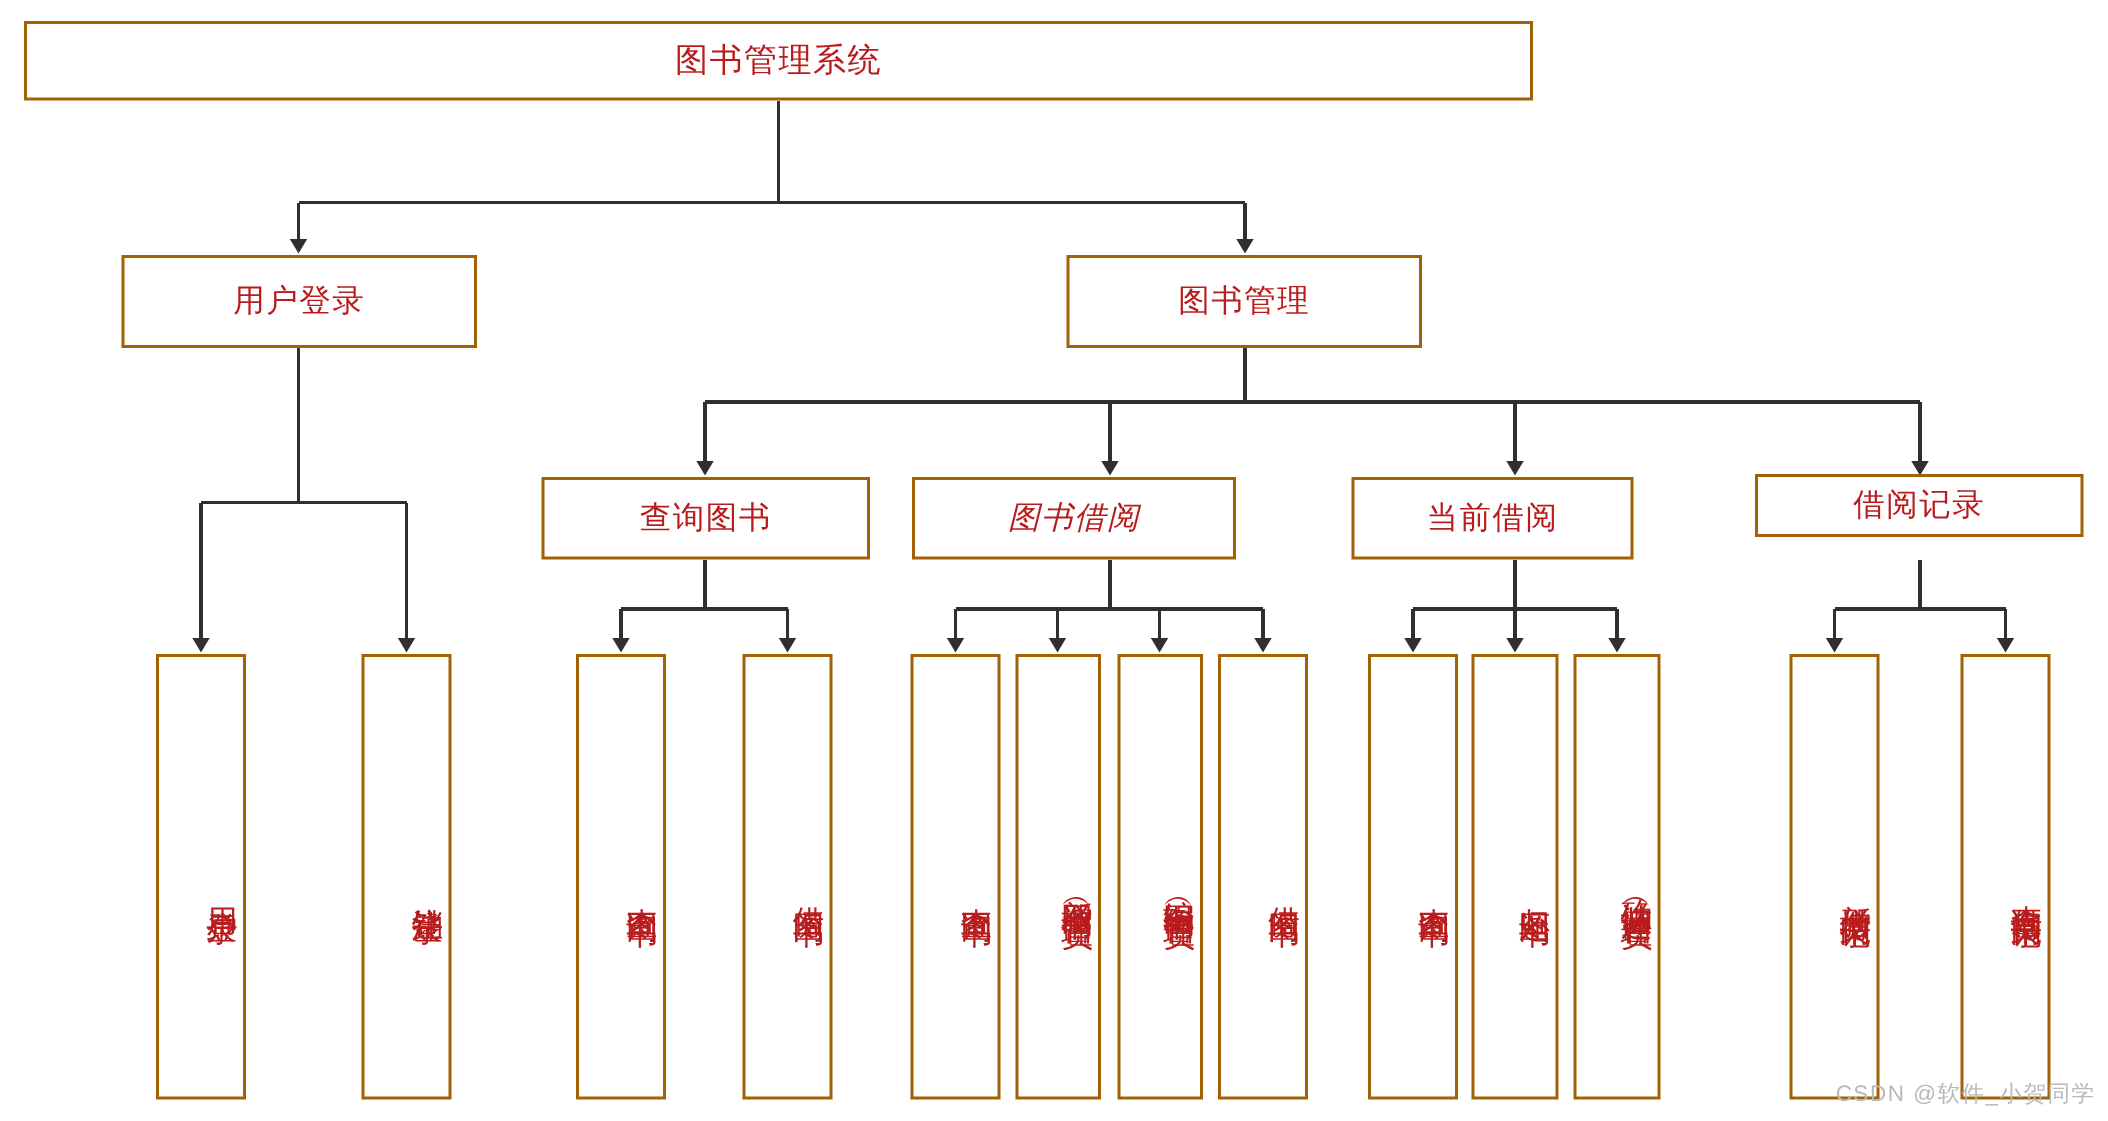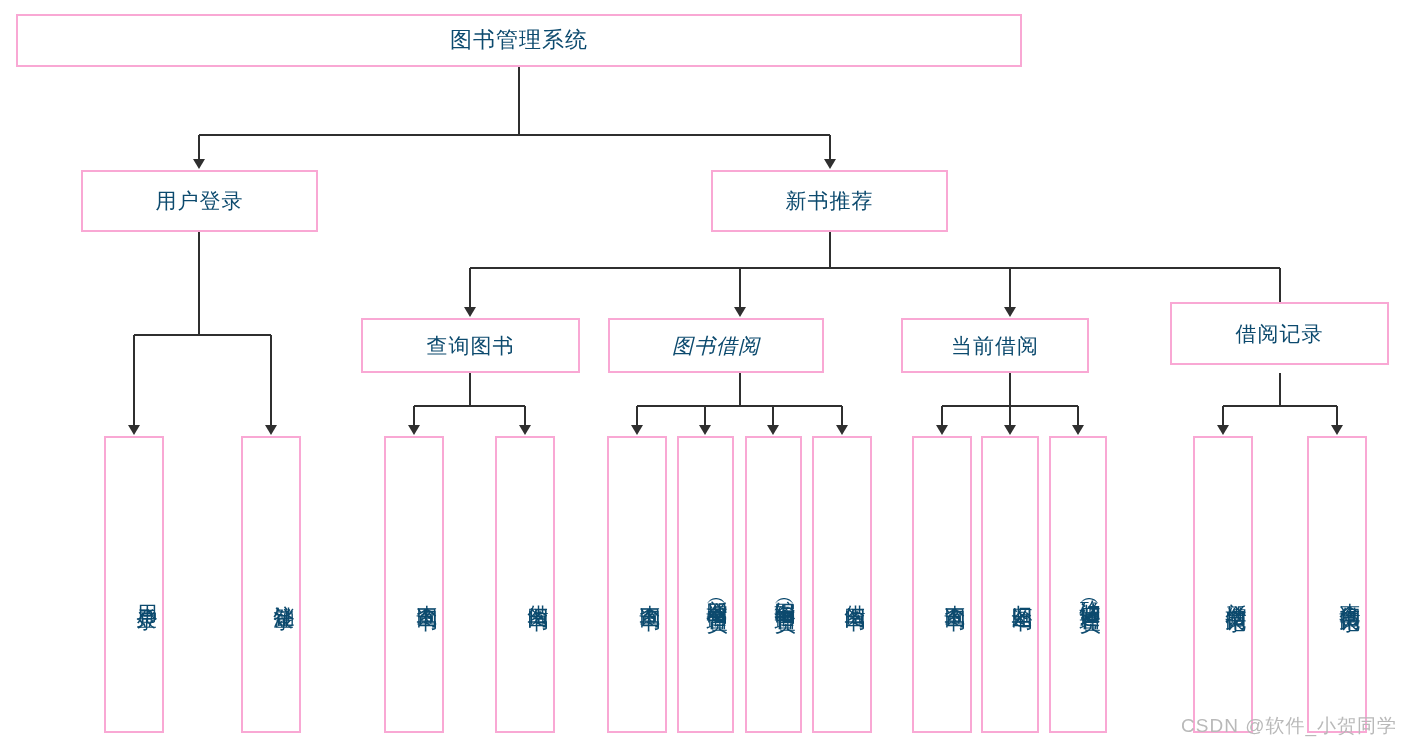--- a/index.html
+++ b/index.html
@@ -22,23 +22,23 @@
   svg.edges {
     position: absolute;
     left: 0;
     top: 0;
     width: 1405px;
     height: 747px;
   }
   .node {
     position: absolute;
     box-sizing: border-box;
-    border: 2px solid #f9a8d4;
+    border: 2px solid #a16207;
     background: #ffffff;
-    color: #0c4a6e;
+    color: #b91c1c;
     display: flex;
     align-items: center;
     justify-content: center;
     text-align: center;
   }
   .node.horiz {
     font-size: 21px;
     letter-spacing: 1px;
     line-height: 1.2;
   }
@@ -56,21 +56,21 @@
     padding-top: 14px;
   }
   .node.vert .vlabel {
     writing-mode: vertical-rl;
     text-orientation: upright;
   }
   .watermark {
     position: absolute;
     right: 8px;
     bottom: 8px;
-    font-size: 19px;
+    font-size: 15px;
     color: #b9b9b9;
     letter-spacing: 1px;
     white-space: nowrap;
     pointer-events: none;
     text-align: center;
   }
 </style>
 </head>
 <body>
 
@@ -128,33 +128,33 @@
   </svg>
 
   <div class="node horiz root" style="left:16px; top:14px; width:1006px; height:53px;">
     <span>图书管理系统</span>
   </div>
 
   <div class="node horiz" style="left:81px; top:170px; width:237px; height:62px;">
     <span>用户登录</span>
   </div>
   <div class="node horiz" style="left:711px; top:170px; width:237px; height:62px;">
-    <span>新书推荐</span>
+    <span>图书管理</span>
   </div>
 
   <div class="node horiz" style="left:361px; top:318px; width:219px; height:55px;">
     <span>查询图书</span>
   </div>
   <div class="node horiz" style="left:608px; top:318px; width:216px; height:55px;font-style:italic;">
     <span>图书借阅</span>
   </div>
   <div class="node horiz" style="left:901px; top:318px; width:188px; height:55px;">
     <span>当前借阅</span>
   </div>
-  <div class="node horiz" style="left:1170px; top:302px; width:219px; height:63px;">
+  <div class="node horiz" style="left:1170px; top:316px; width:219px; height:42px;">
     <span>借阅记录</span>
   </div>
 
   <div class="node vert" style="left:104px; top:436px; width:60px; height:297px;">
     <span class="vlabel">用户登录</span>
   </div>
   <div class="node vert" style="left:241px; top:436px; width:60px; height:297px;">
     <span class="vlabel">注销登录</span>
   </div>
 

